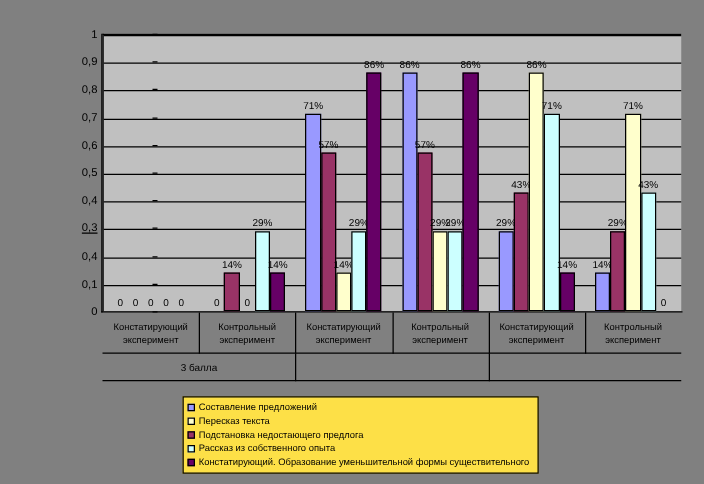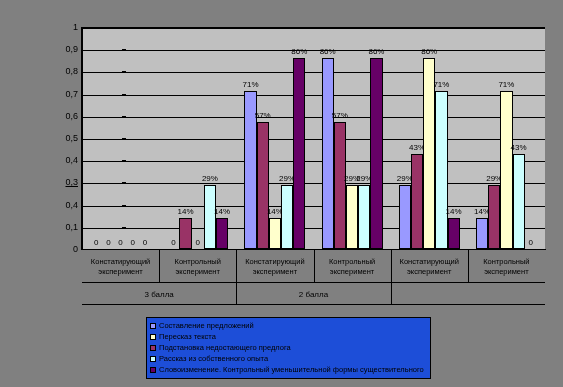--- a/index.html
+++ b/index.html
@@ -108,21 +108,21 @@
     font-size:8px;color:#000;
     display:flex;align-items:center;justify-content:center;
   }
   .grp-sep{position:absolute;top:0;height:22px;width:0;border-left:1px solid #000;}
 
   
   .legend{
     position:absolute;
     left:146px;top:317px;
     width:285px;
-    background:#1d4ed8;
+    background:#fde047;
     border:1px solid #000;
     padding:2px 3px 3px 3px;
     box-sizing:border-box;
   }
   .legend-item{
     display:flex;align-items:center;
     height:11px;
     margin:0;
   }
   .legend-swatch{
@@ -249,21 +249,20 @@
       <div class="cat-cell" style="left: 231.5px; width: 77.1667px;">Контрольный эксперимент</div>
       <div class="cat-sep" style="left: 231.5px;"></div>
       <div class="cat-cell" style="left: 308.667px; width: 77.1667px;">Констатирующий эксперимент</div>
       <div class="cat-sep" style="left: 308.667px;"></div>
       <div class="cat-cell" style="left: 385.833px; width: 77.1667px;">Контрольный эксперимент</div>
       <div class="cat-sep" style="left: 385.833px;"></div>
     </div>
 
   <div class="grp-band" id="grp-band">
       <div class="grp-cell" style="left: 0px; width: 154.333px;">3 балла</div>
-      <div class="grp-cell" style="left: 154.333px; width: 154.333px;">2 балла</div>
       <div class="grp-sep" style="left: 154.333px;"></div>
       <div class="grp-sep" style="left: 308.667px;"></div>
     </div>
 
   <div class="legend" id="legend">
       <div class="legend-item">
         <span class="legend-swatch" style="background: rgb(153, 153, 255);"></span>
         <span class="legend-text">Составление предложений</span>
       </div>
       <div class="legend-item">
@@ -273,17 +272,17 @@
       <div class="legend-item">
         <span class="legend-swatch" style="background: rgb(153, 51, 102);"></span>
         <span class="legend-text">Подстановка недостающего предлога</span>
       </div>
       <div class="legend-item">
         <span class="legend-swatch" style="background: rgb(204, 255, 255);"></span>
         <span class="legend-text">Рассказ из собственного опыта</span>
       </div>
       <div class="legend-item">
         <span class="legend-swatch" style="background: rgb(102, 0, 102);"></span>
-        <span class="legend-text">Словоизменение. Контрольный уменьшительной формы существительного</span>
+        <span class="legend-text">Констатирующий. Образование уменьшительной формы существительного</span>
       </div>
     </div>
 
 </div>
 
 </body></html>

